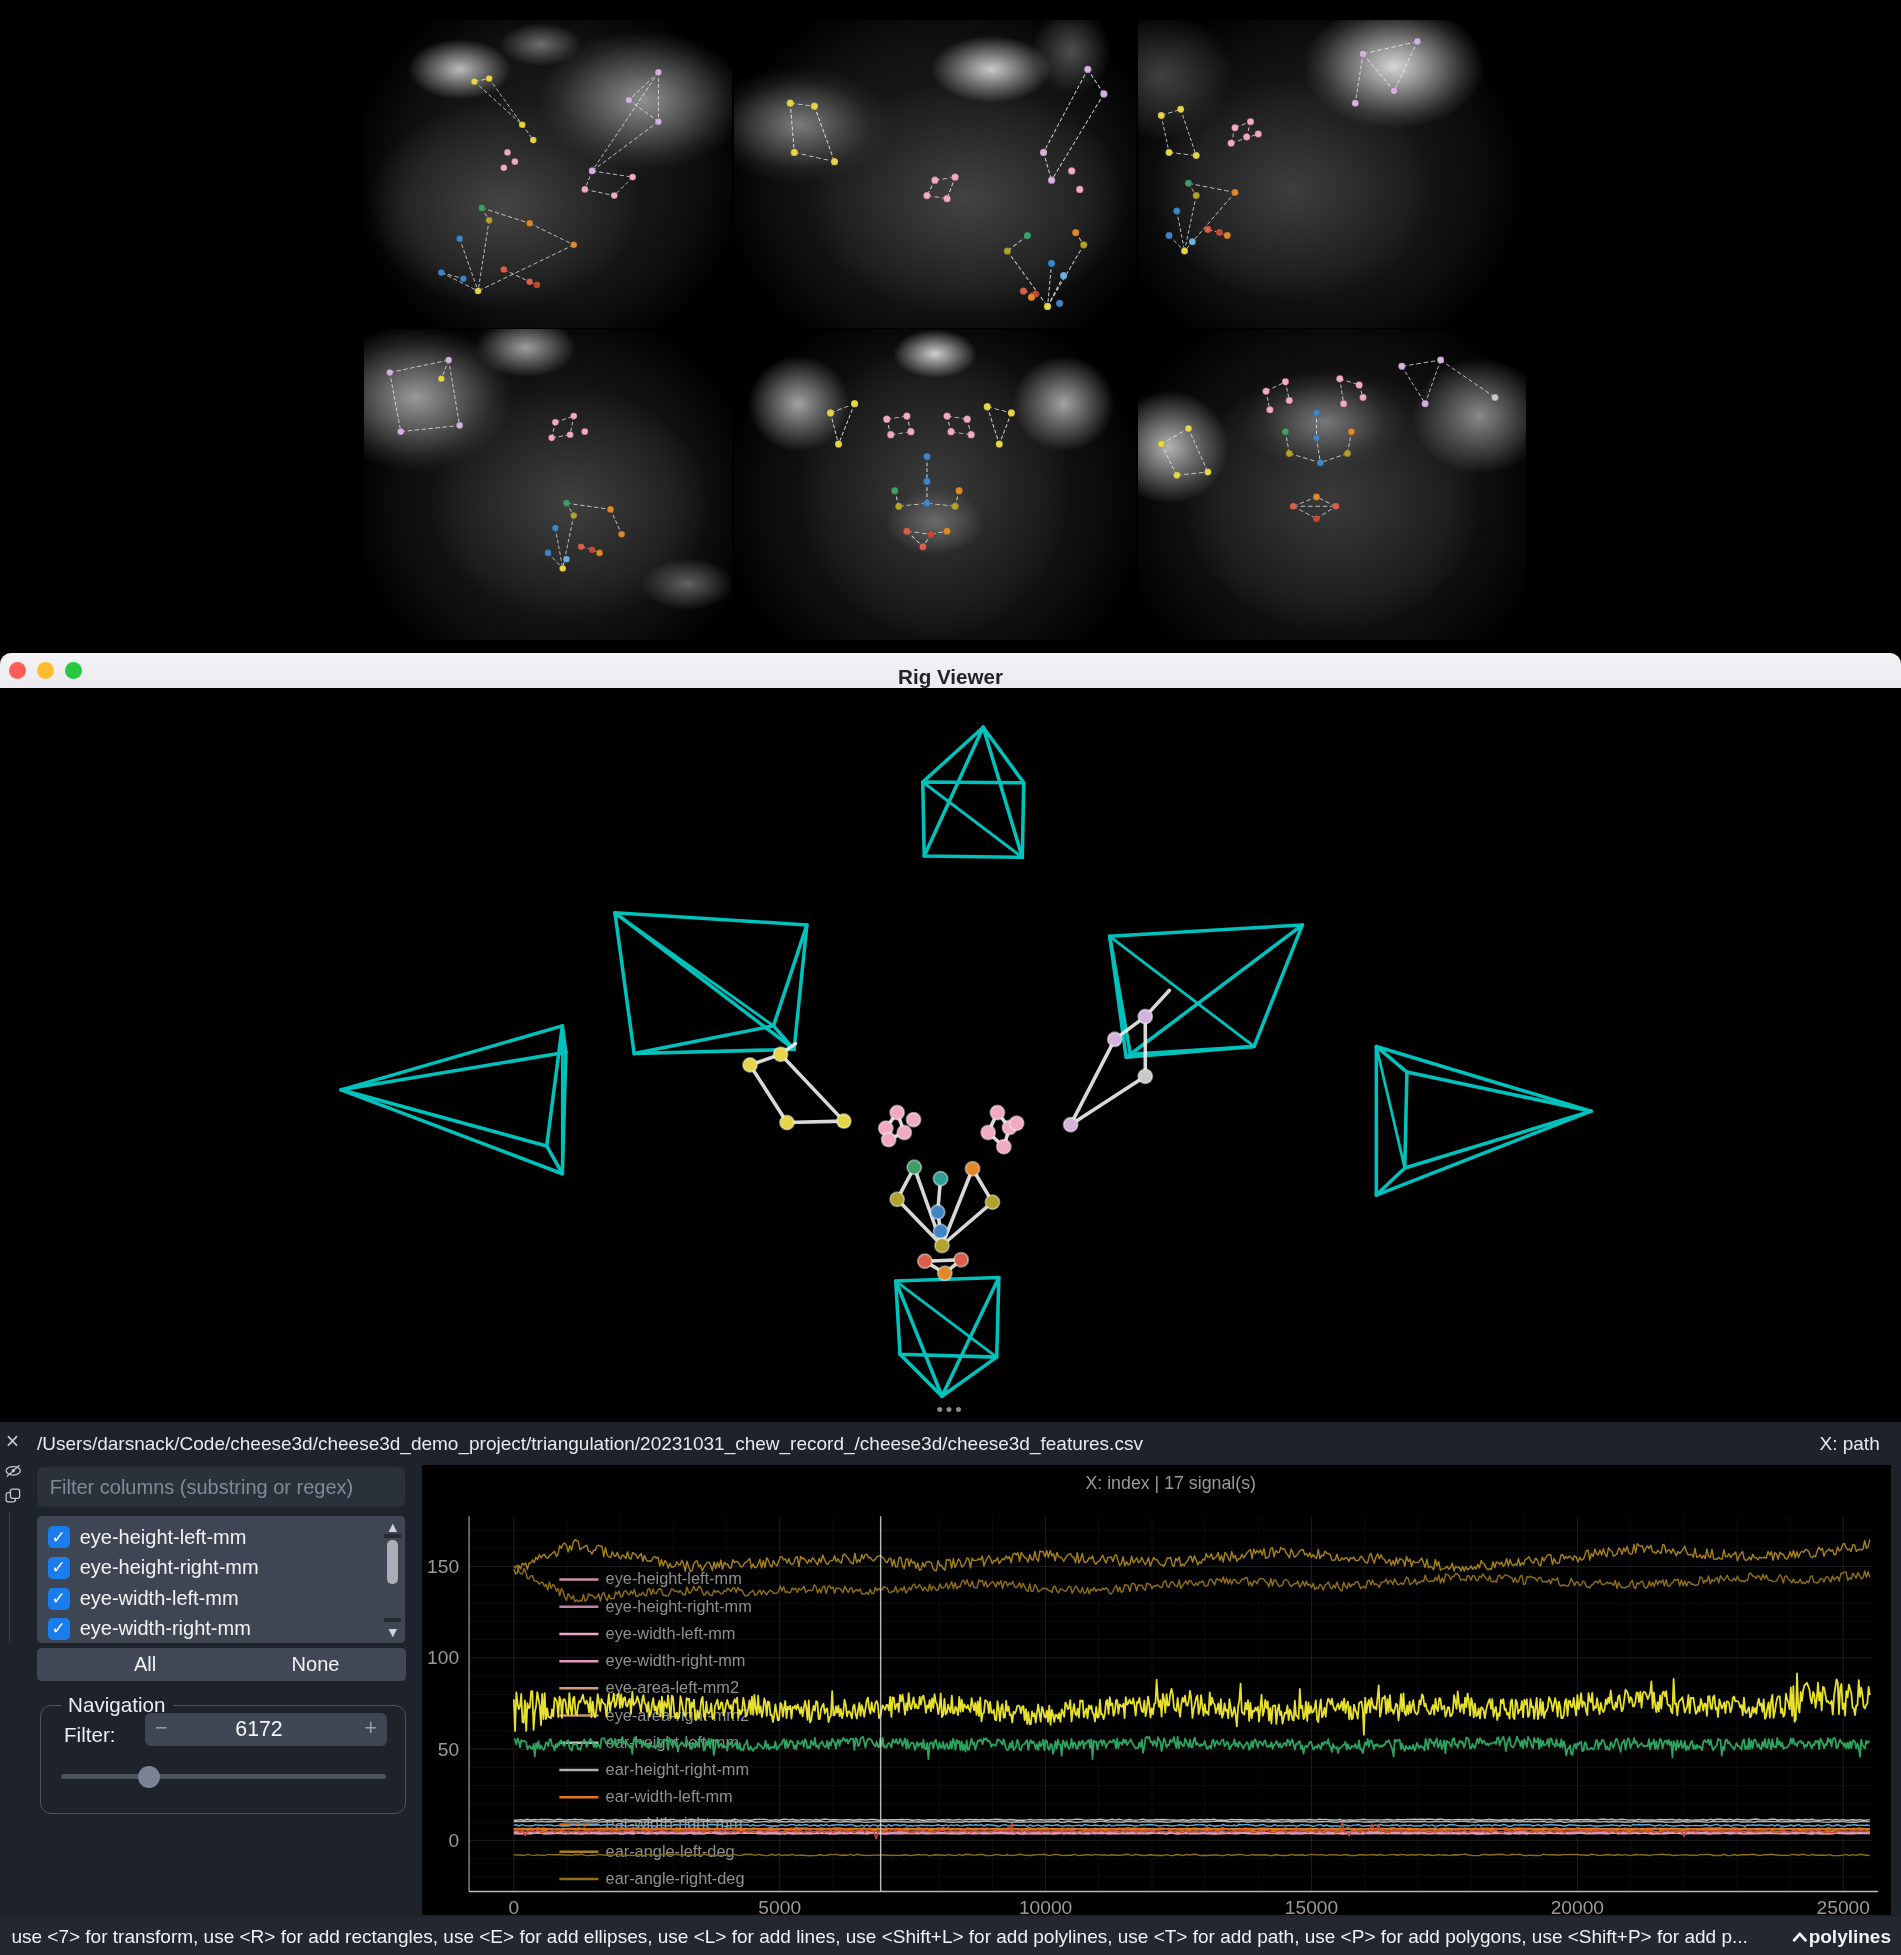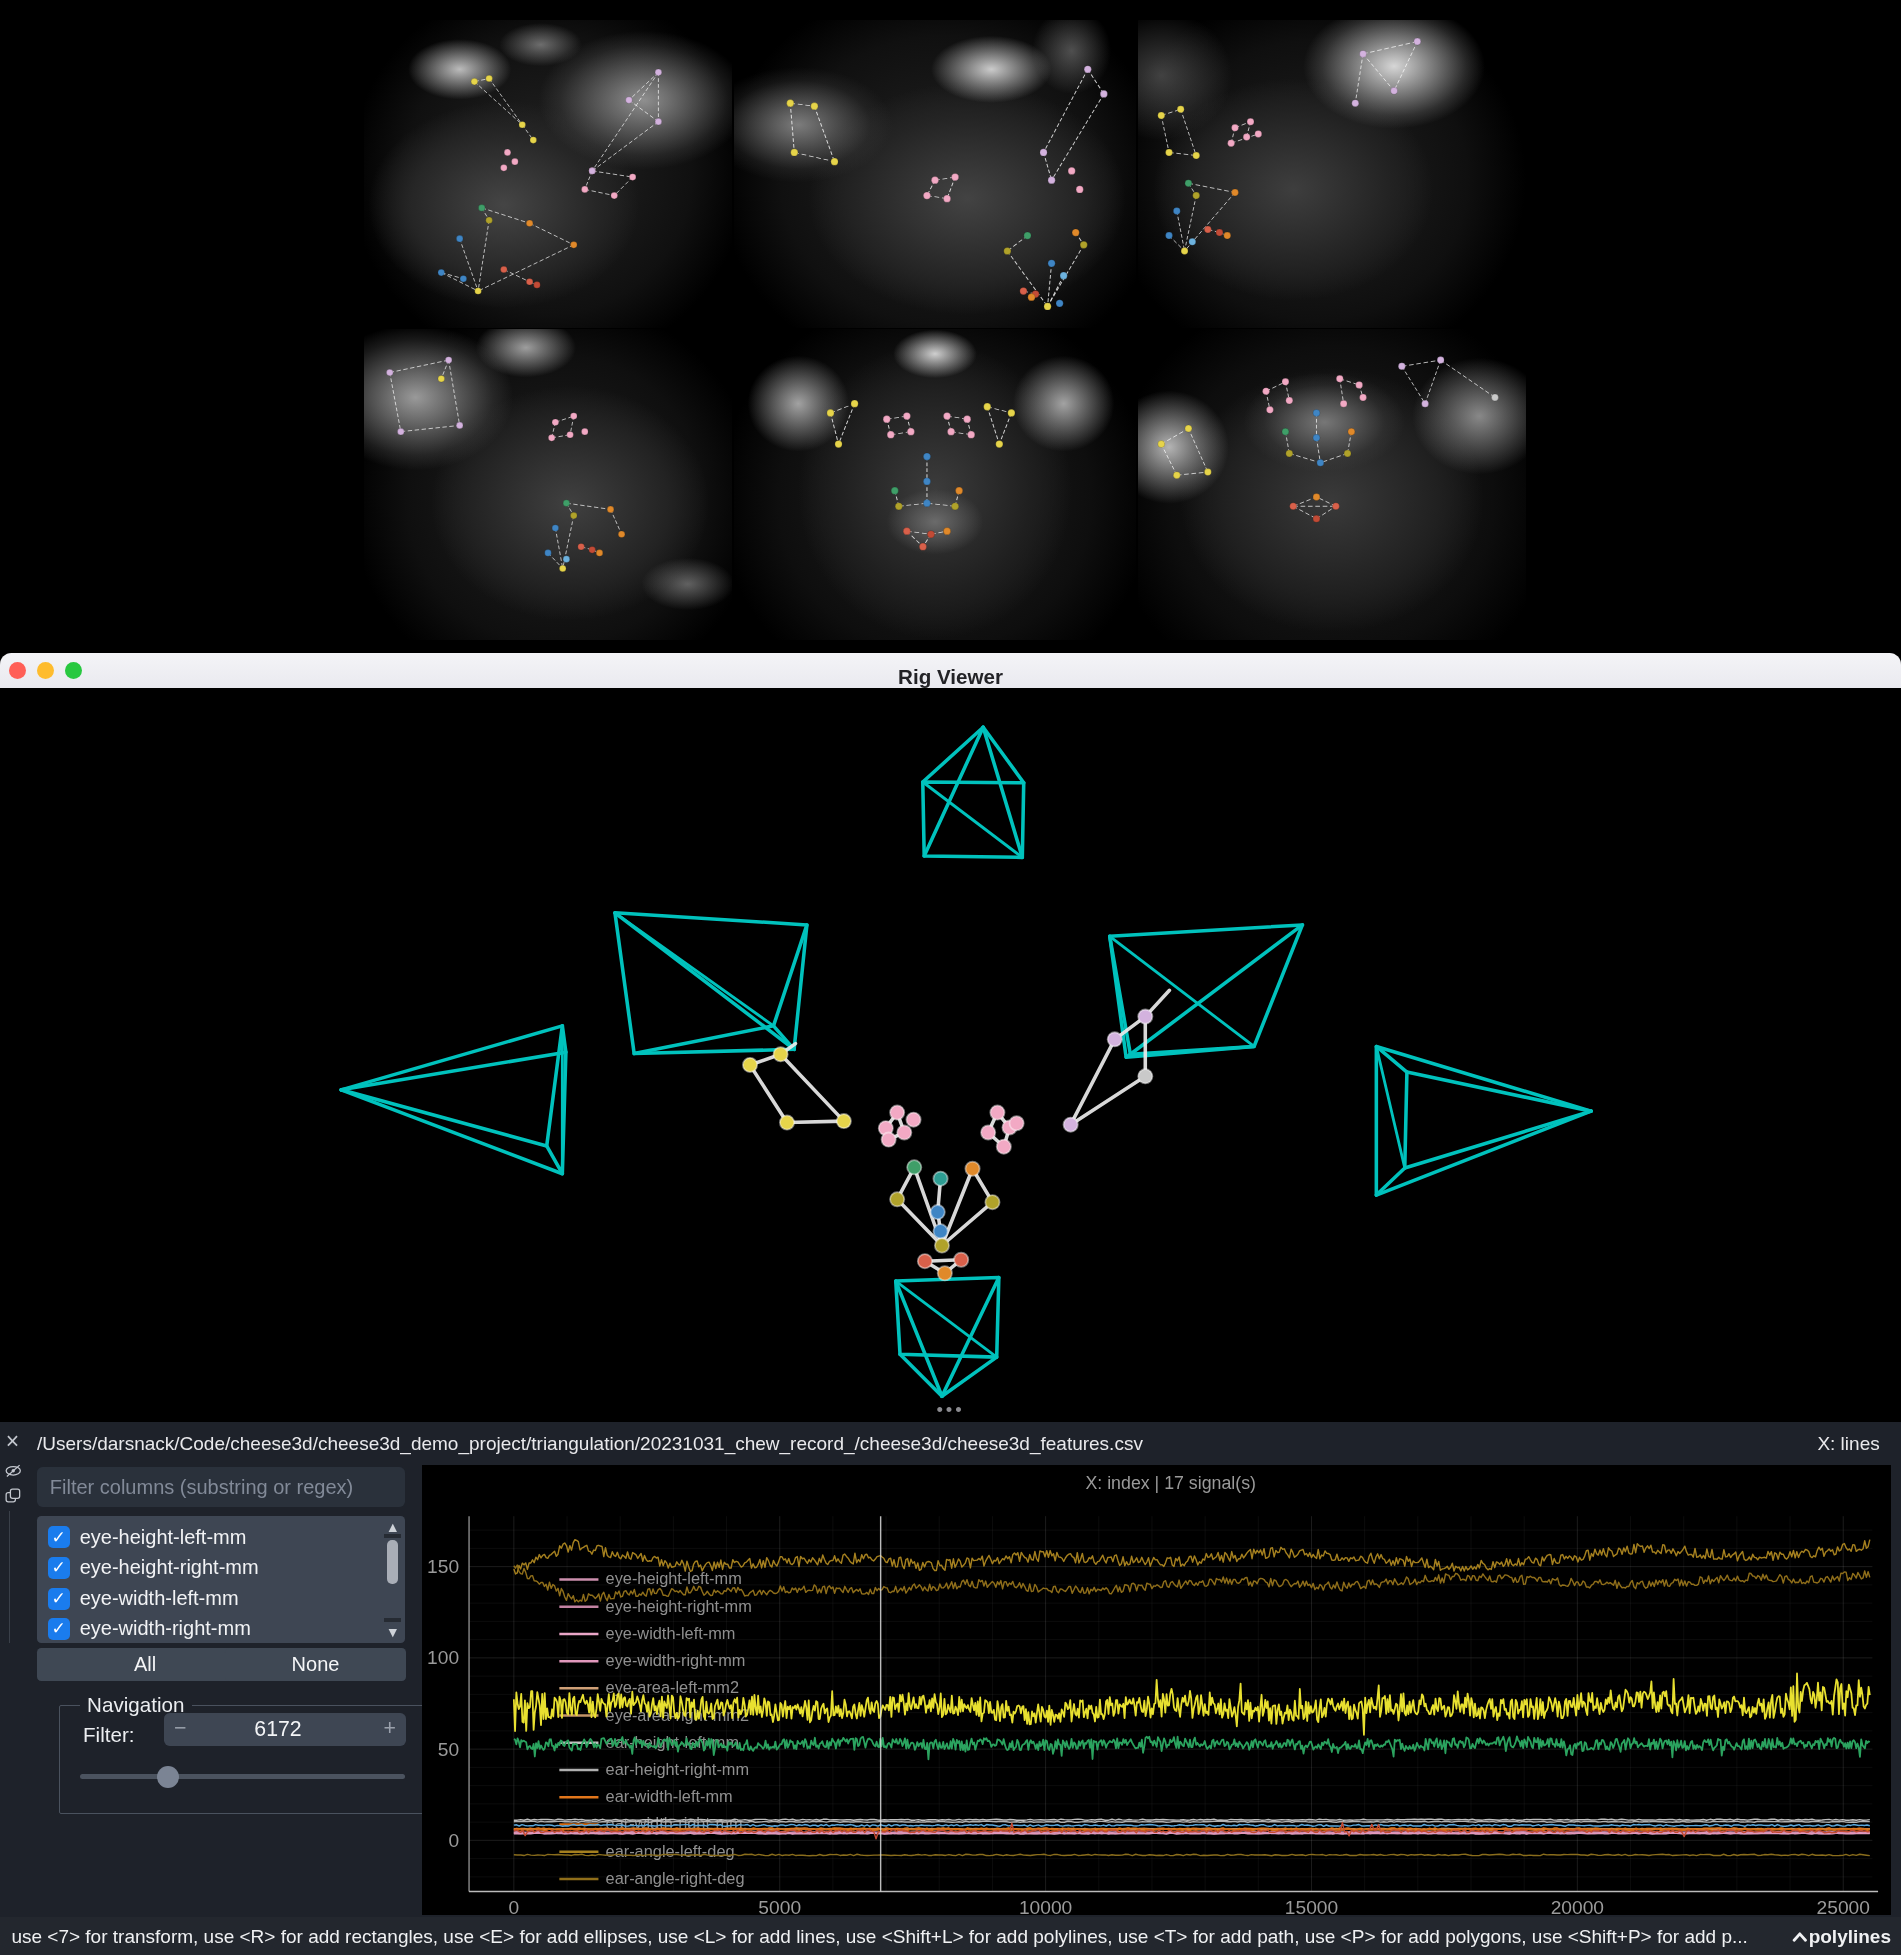--- a/index.html
+++ b/index.html
@@ -80,21 +80,21 @@
     color:#fff;font-size:17px;font-weight:700;display:flex;align-items:center;justify-content:center;}
   .lrow span{color:#f2f3f5;font-size:20px;margin-left:10px;}
   #scrollbar{position:absolute;right:2.1px;top:1.4px;width:20px;height:124px;}
   .sb-arrow{position:absolute;left:2.1px;width:15.6px;color:#ced2d8;font-size:14.2px;text-align:center;}
   #sb-thumb{position:absolute;left:4.3px;top:23px;width:10.7px;height:44px;background:#a9aeb7;border-radius:5px;}
   .sb-sep{position:absolute;left:1.4px;width:17px;height:3.6px;background:#262b33;}
   .btn{position:absolute;top:226px;height:33px;background:#3f4854;border-radius:4.3px;color:#f4f5f7;
     font-size:20px;display:flex;align-items:center;justify-content:center;}
   #btn-all{left:37px;width:216px;}
   #btn-none{left:225px;width:181px;}
-  #nav-group{left:40px;top:283px;width:364px;height:107px;border:1.4px solid #4a525e;border-radius:2px;margin-left:19px;}
+  #nav-group{left:40px;top:283px;width:364px;height:107px;border:1.4px solid #4a525e;border-radius:11px;}
   #nav-label{position:absolute;left:20px;top:-12.8px;background:#1e222a;padding:0 7.1px;color:#eceef1;font-size:20.6px;}
   #frame-label{position:absolute;left:23px;top:17px;color:#eceef1;font-size:20.6px;}
   #spinner{position:absolute;left:104px;top:7.1px;width:242px;height:33px;background:#3e4653;border-radius:5.7px;}
   #spin-minus{position:absolute;left:10px;top:2.8px;color:#9aa1ac;font-size:21.3px;}
   #spin-plus{position:absolute;right:10px;top:2.8px;color:#9aa1ac;font-size:21.3px;}
   #frame-value{position:absolute;left:50px;top:4.3px;width:128px;text-align:center;color:#f4f5f7;font-size:21.3px;}
   #slider-track{position:absolute;left:20px;top:68px;width:325px;height:5px;background:#4b535f;border-radius:2.8px;}
   #slider-thumb{position:absolute;left:83px;top:-8.5px;width:22px;height:22px;border-radius:50%;background:#7b8494;}
 
   
@@ -530,21 +530,21 @@
         <circle cx="1352" cy="804" r="10" fill="#d8604a" stroke="rgba(255,255,255,.45)" stroke-width="2.5"></circle>
         <circle cx="1329" cy="823" r="10" fill="#e0892a" stroke="rgba(255,255,255,.45)" stroke-width="2.5"></circle>
       </g>
     </svg>
   </div>
 <div id="pane-handle" class="abs">•••</div>
 
 <div id="bottom-panel" class="abs">
   <div id="path-row">
     <span id="file-path">/Users/darsnack/Code/cheese3d/cheese3d_demo_project/triangulation/20231031_chew_record_/cheese3d/cheese3d_features.csv</span>
-    <span id="x-mode">X: lines</span>
+    <span id="x-mode">X: path</span>
   </div>
   <div id="edge-close" class="edge-icon">×</div>
   <div class="edge-icon" style="left:4.3px;top:41px">
     <svg width="18.5" height="15.6" viewBox="0 0 26 22">
       <ellipse cx="13" cy="11" rx="10" ry="6" fill="none" stroke="#c3c7ce" stroke-width="1.8"></ellipse>
       <circle cx="13" cy="11" r="2.4" fill="#c3c7ce"></circle>
       <line x1="4" y1="19" x2="22" y2="3" stroke="#c3c7ce" stroke-width="1.8"></line>
     </svg>
   </div>
   <div class="edge-icon" style="left:4.3px;top:65px">

